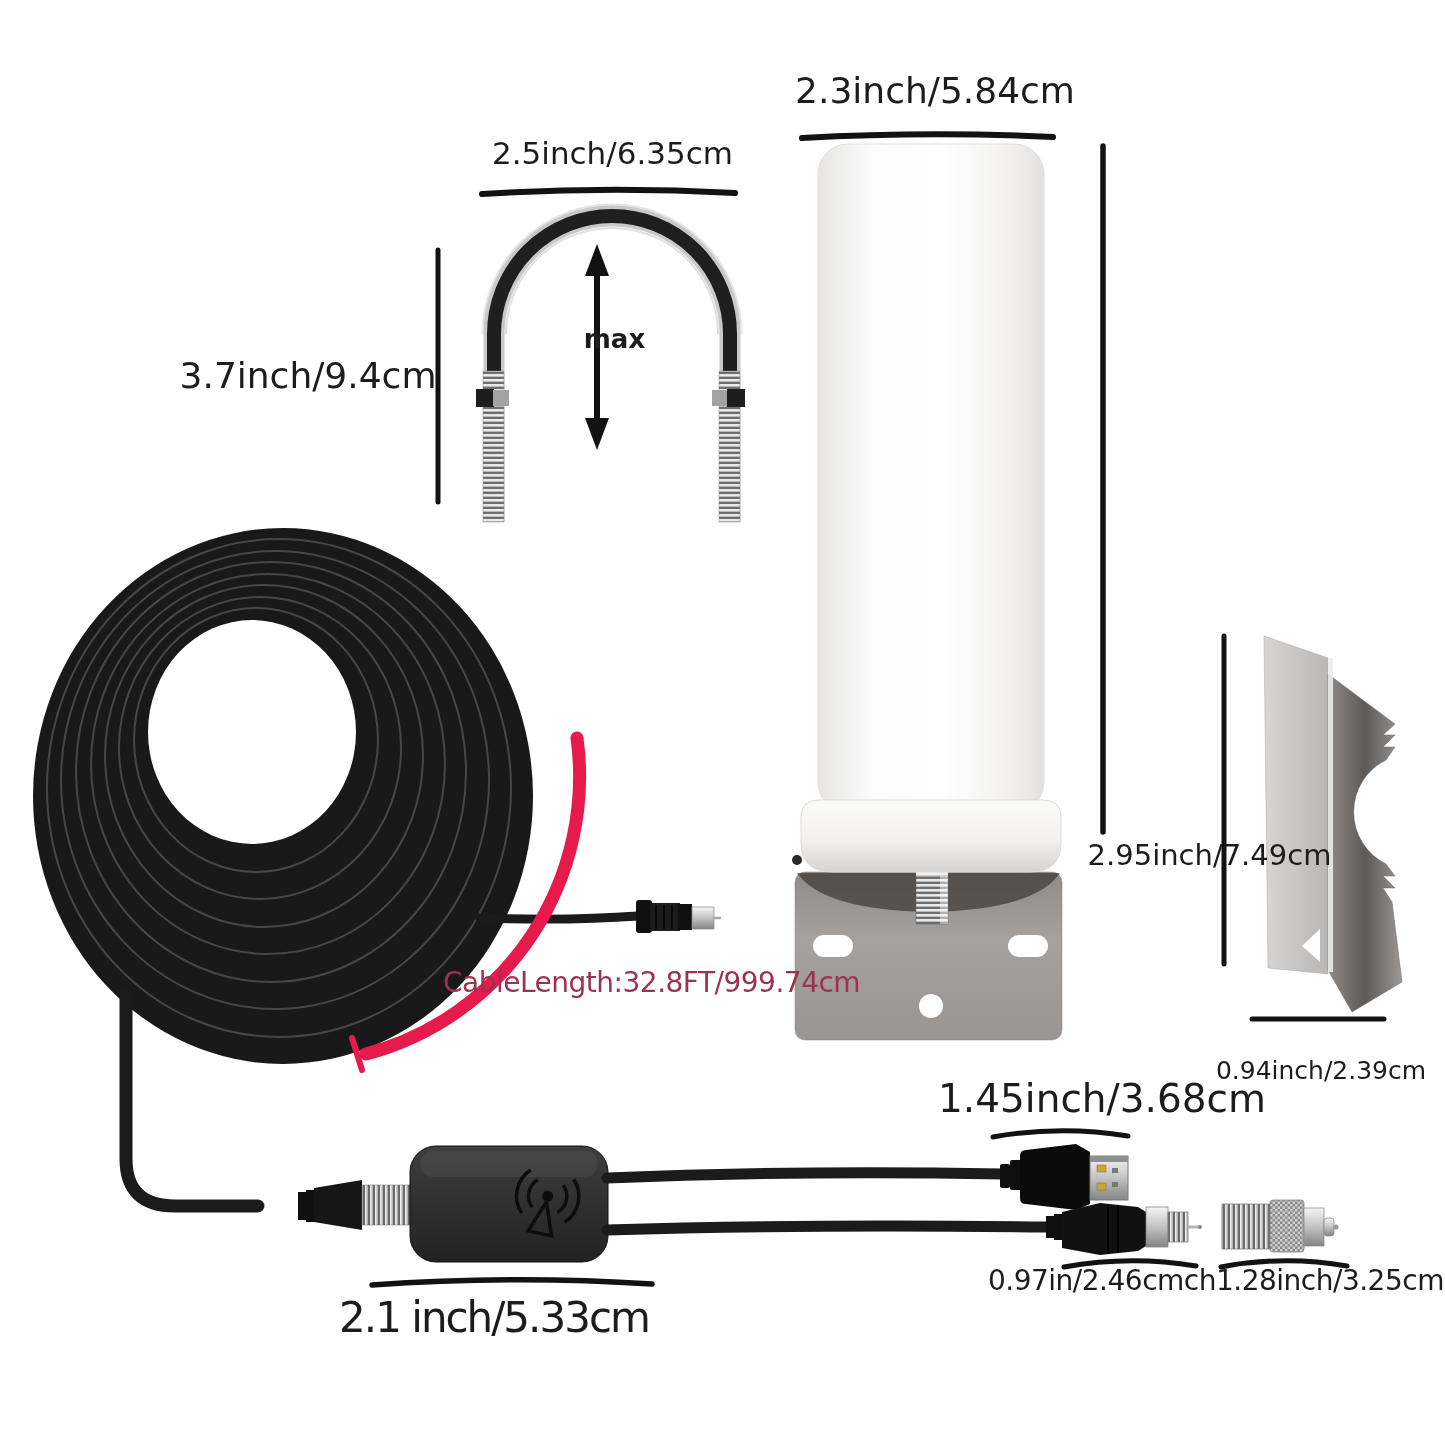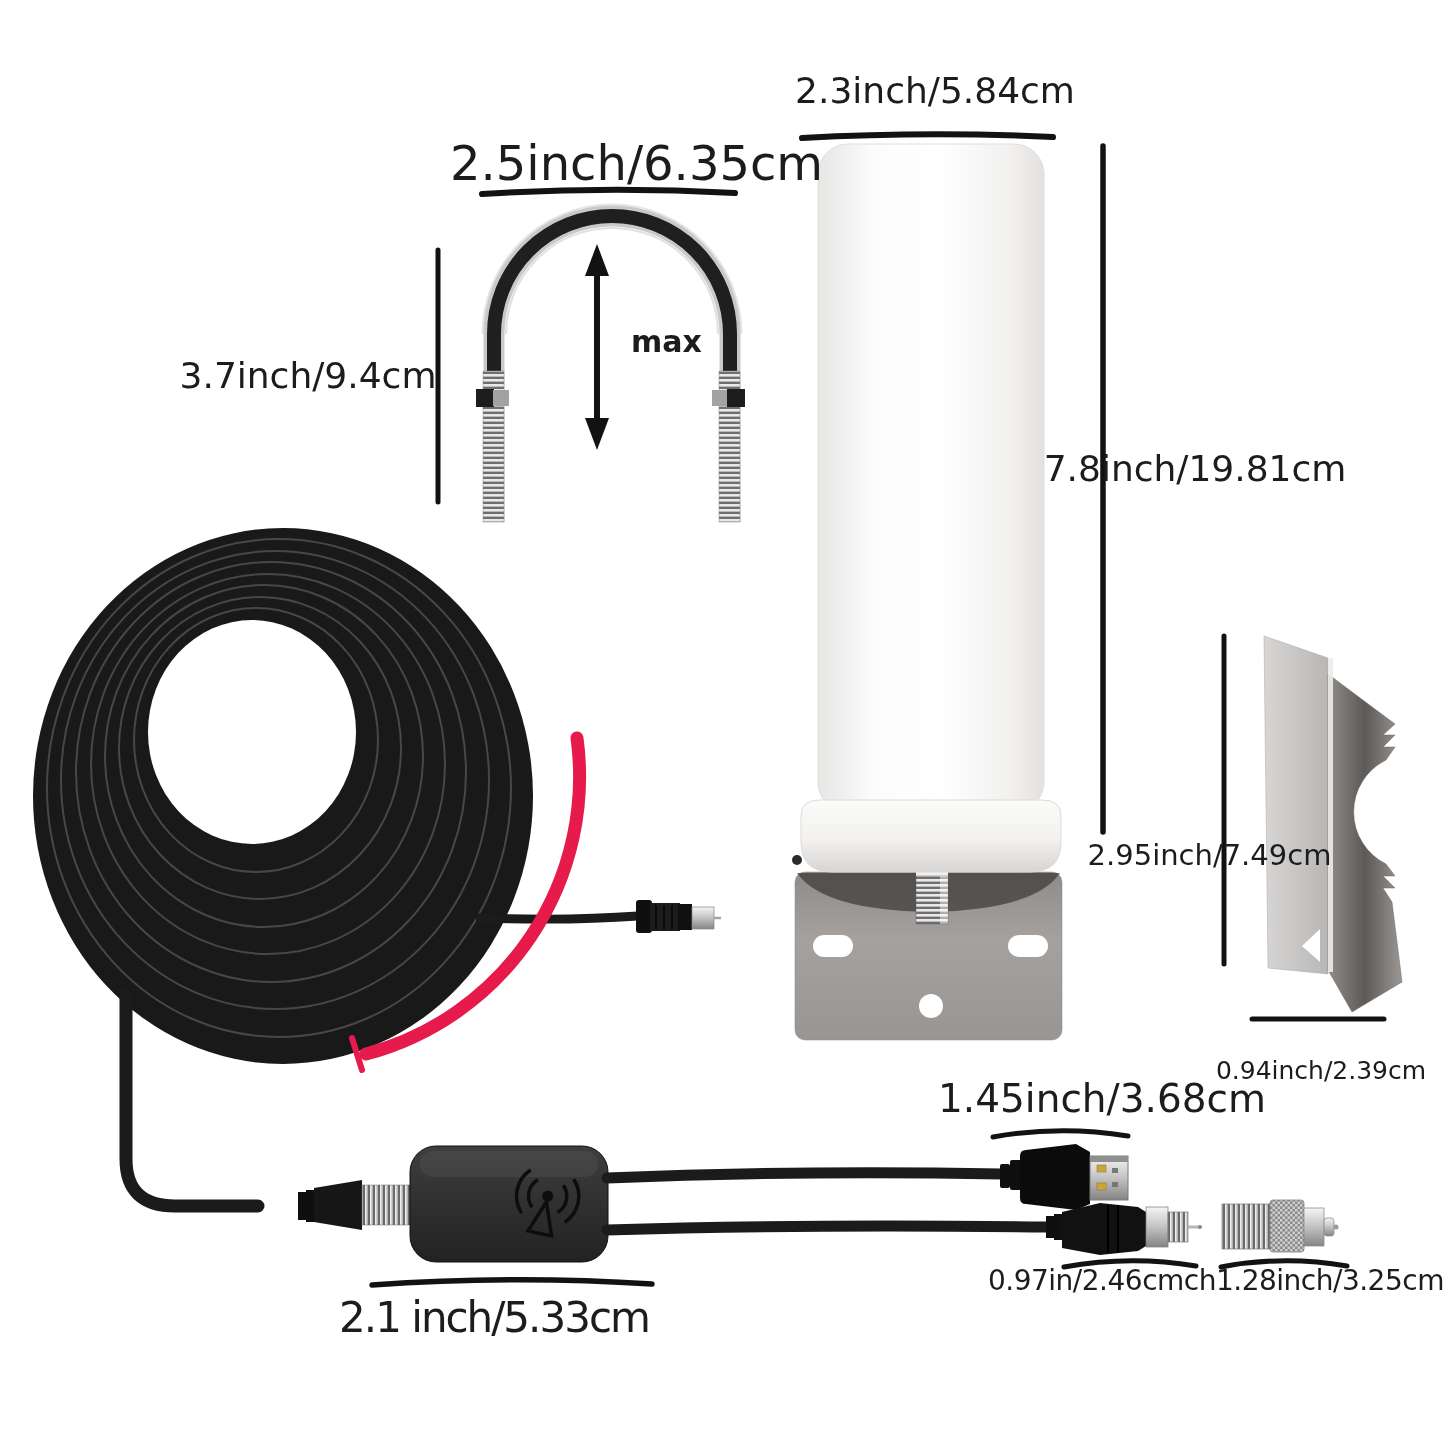--- a/index.html
+++ b/index.html
@@ -208,33 +208,33 @@
     <rect x="1222" y="1180" width="48" height="45" fill="url(#threadV)" stroke="#7c7c7c" stroke-width="0.75"></rect>
     <rect x="1270" y="1176" width="34" height="52" rx="3" fill="url(#knurl)" stroke="#7c7c7c" stroke-width="0.75"></rect>
     <rect x="1304" y="1184" width="20" height="38" fill="url(#silverGrad)" stroke="#8a8a8a" stroke-width="0.75"></rect>
     <rect x="1324" y="1194" width="10" height="18" rx="3" fill="url(#silverGrad)" stroke="#8a8a8a" stroke-width="0.75"></rect>
     <circle cx="1336" cy="1203" r="2.5" fill="#9a9a9a"></circle>
   </g>
 </svg>
 
 <div class="lbl" style="left:775px;top:46px;width:320px;font-size:36px;">2.3inch/5.84cm</div>
 
-<div class="lbl" style="left:450px;top:112px;width:325px;font-size:48px;">2.5inch/6.35cm</div>
+<div class="lbl" style="left:450px;top:112px;width:325px;font-size:31px;">2.5inch/6.35cm</div>
 
 <div class="lbl" style="left:158px;top:331px;width:300px;font-size:36px;">3.7inch/9.4cm</div>
 
-<div class="lbl bold" style="left:614px;top:301px;width:105px;font-size:30px;">max</div>
-
-
-<div class="lbl" style="left:1020px;top:424px;width:350px;font-size:36px;">7.8inch/19.81cm</div>
+<div class="lbl bold" style="left:562px;top:301px;width:105px;font-size:26px;">max</div>
+
+
 
 <div class="lbl" style="left:1072px;top:815px;width:275px;font-size:29px;">2.95inch/7.49cm</div>
 
 <div class="lbl" style="left:1196px;top:1033px;width:250px;font-size:25px;">0.94inch/2.39cm</div>
 
+<div class="lbl lbl-red" style="left:443px;top:943px;width:390px;font-size:28px;letter-spacing:-0.5px;">CableLength:32.8FT/999.74cm</div>
 
 <div class="lbl" style="left:938px;top:1053px;width:250px;font-size:39px;">1.45inch/3.68cm</div>
 
 <div class="lbl" style="left:988px;top:1241px;width:440px;font-size:28px;letter-spacing:-0.5px;">0.97in/2.46cmch1.28inch/3.25cm</div>
 
 <div class="lbl" style="left:324px;top:1270px;width:340px;font-size:42px;letter-spacing:-2px;">2.1 inch/5.33cm</div>
 
 </div>
 
 </body></html>

